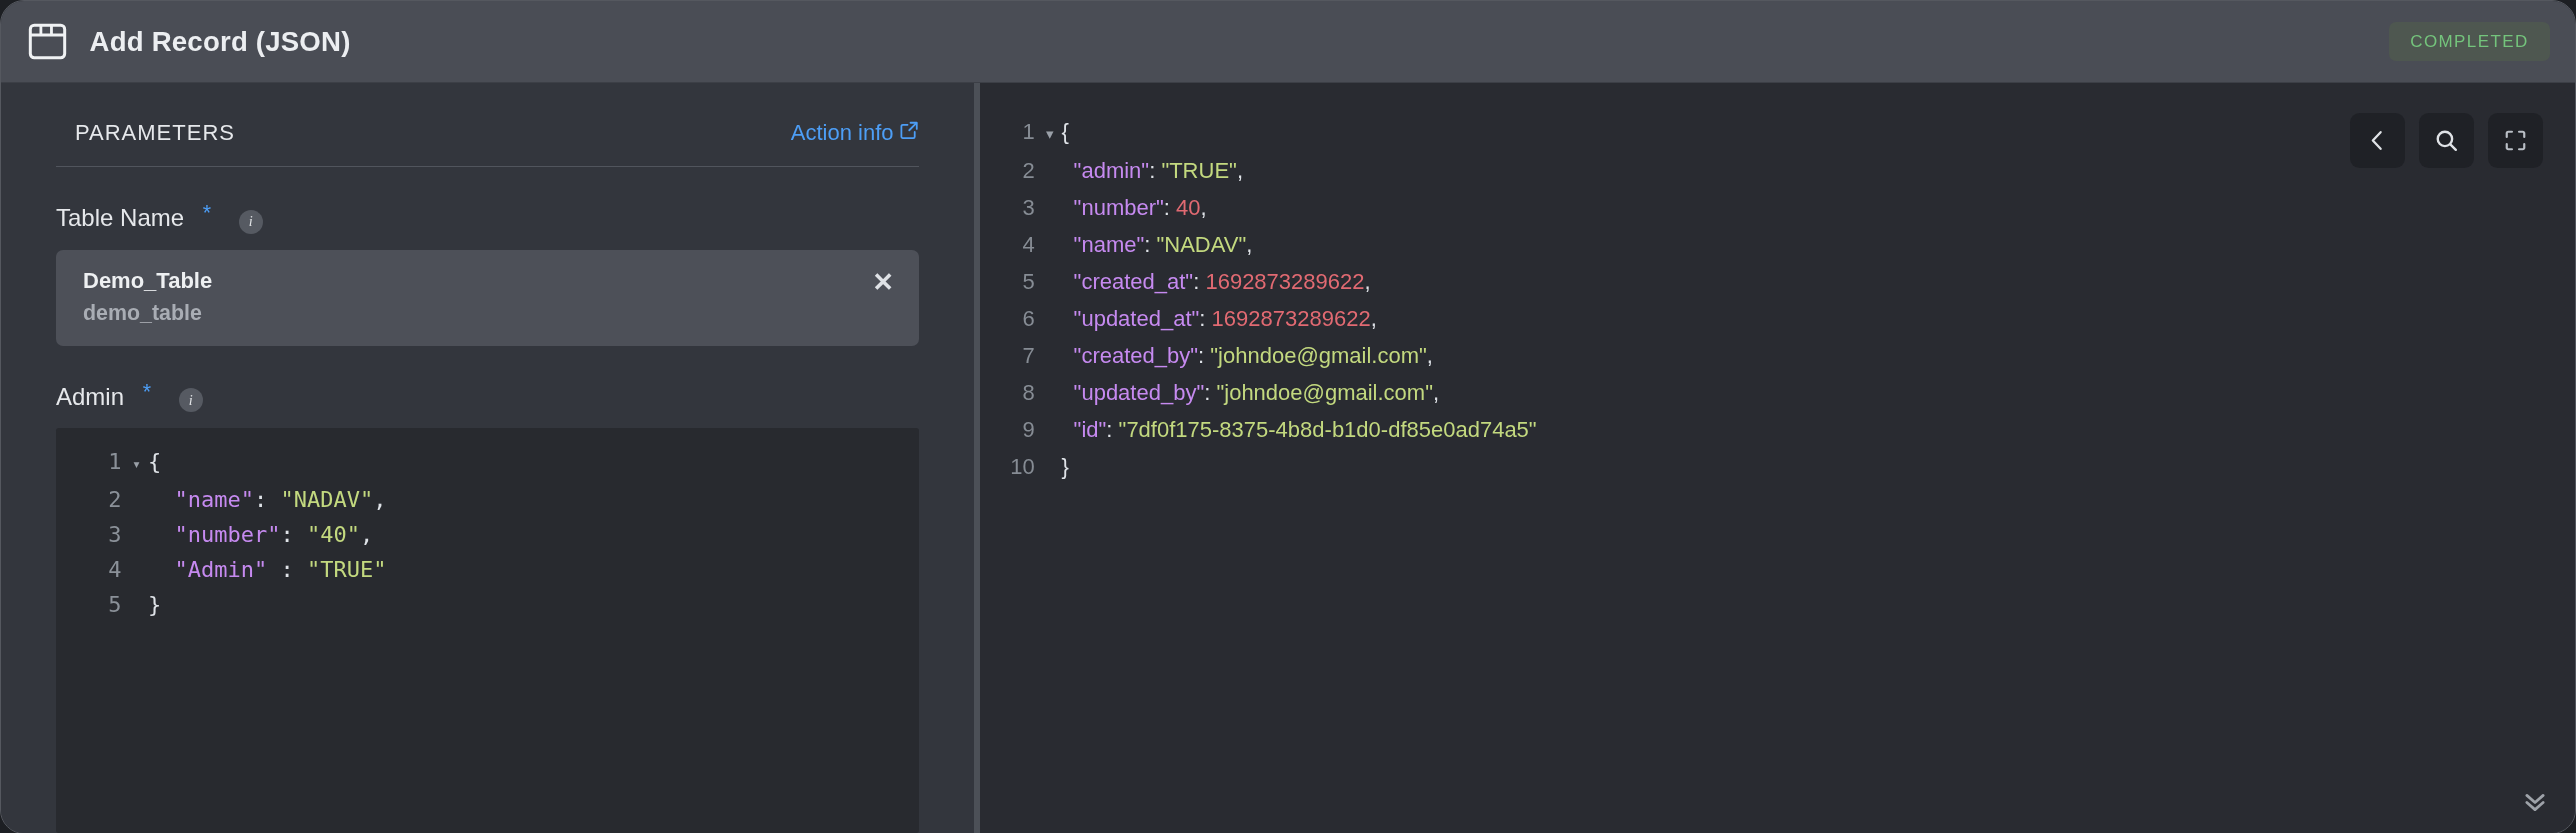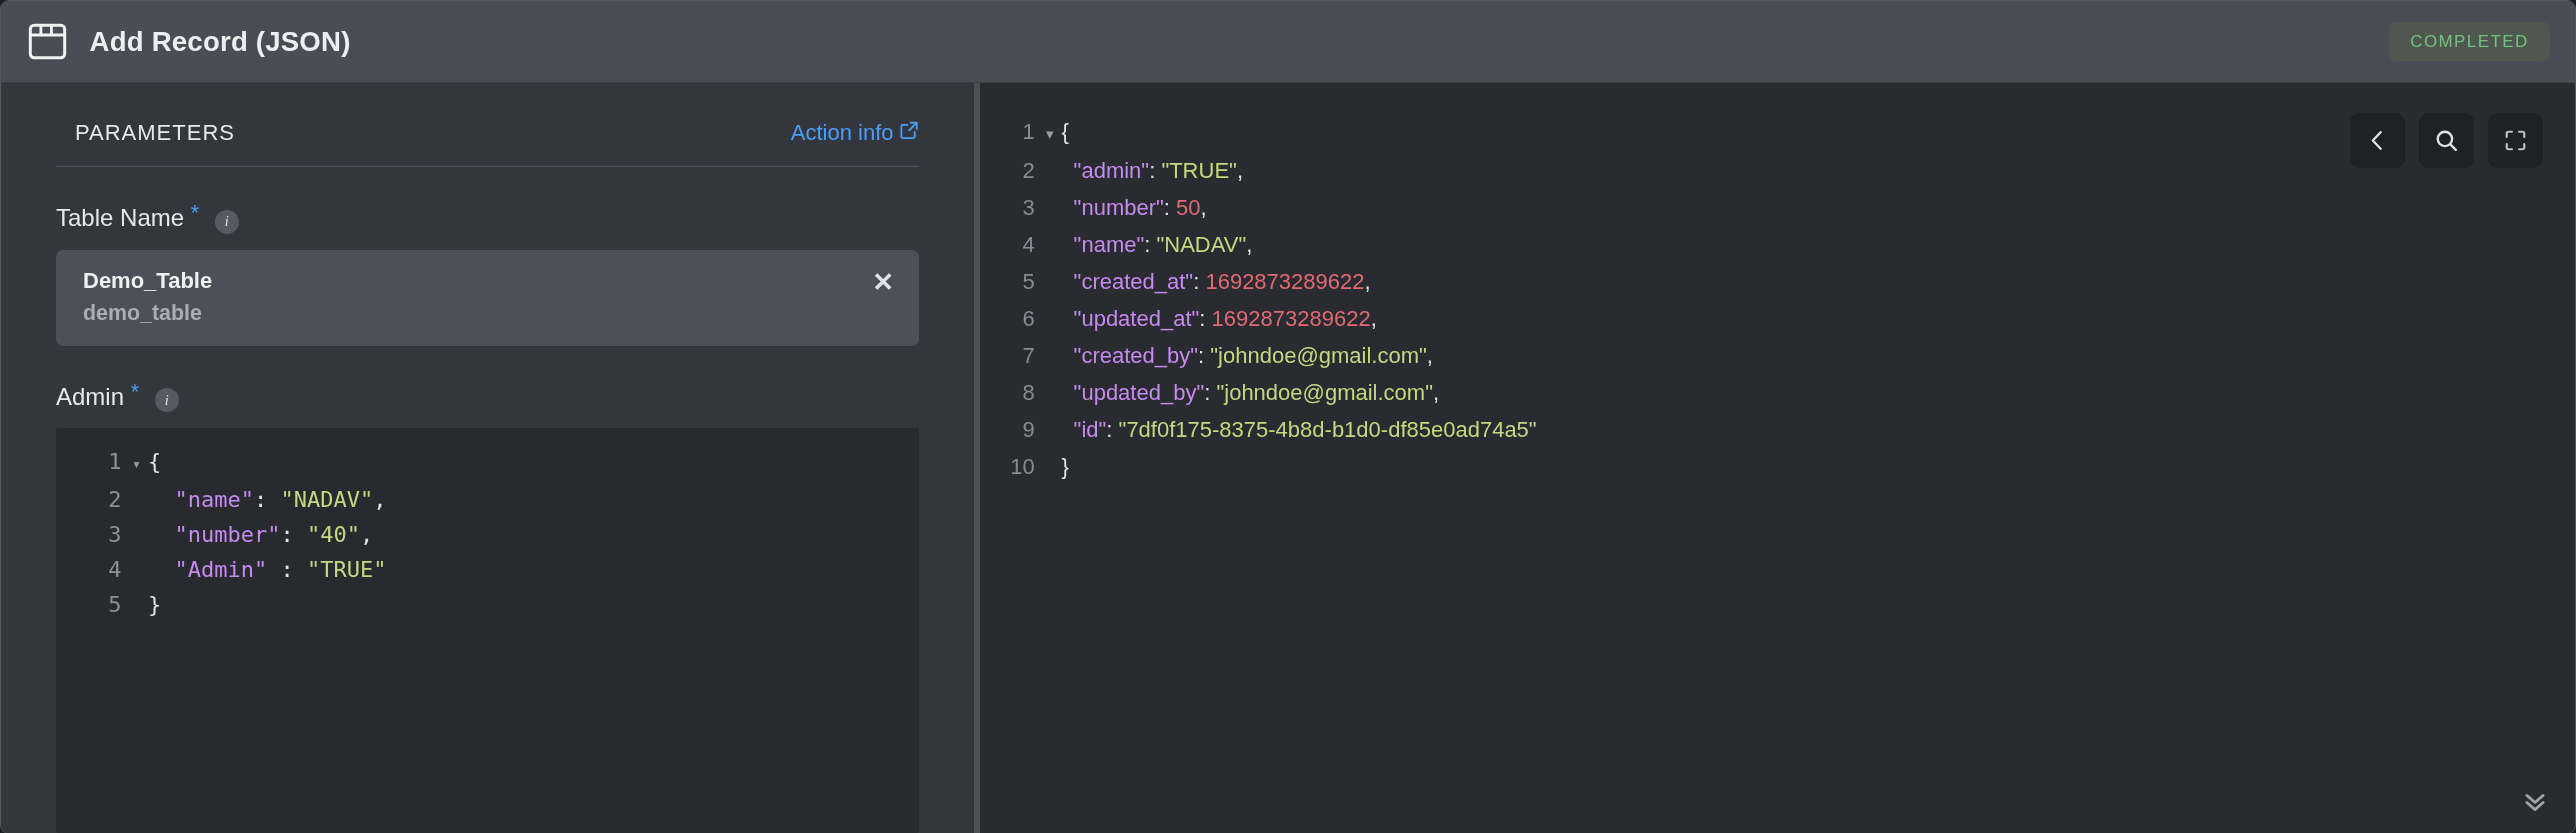--- a/index.html
+++ b/index.html
@@ -11,21 +11,21 @@
     background: #1d1f23;
     font-family: "Liberation Sans", sans-serif;
   }
 
   .app-window {
     position: relative;
     width: 2576px;
     height: 834px;
     background: #33363d;
     border: 1.8px solid #55585f;
-    border-radius: 9px;
+    border-radius: 24px;
     overflow: hidden;
     display: flex;
     flex-direction: column;
   }
 
   
   .titlebar {
     height: 82px;
     flex: 0 0 82px;
     background: #4a4d55;
@@ -99,21 +99,21 @@
   .divider-h {
     height: 0.9px;
     background: #51555d;
     margin: 0 0 0 0;
   }
 
   .field-block { margin-top: 39px; }
   .field-label-row {
     display: flex;
     align-items: flex-start;
-    gap: 4px;
+    gap: 16px;
     margin-bottom: 19.6px;
   }
   .field-label {
     font-size: 24px;
     color: #e6e8eb;
     line-height: 1;
   }
   .req-star {
     color: #4d9ef6;
     font-size: 21.4px;
@@ -351,21 +351,21 @@
             <path d="M15.4 3.6h3.5a1.5 1.5 0 0 1 1.5 1.5v3.5" stroke="#b9bec5" stroke-width="2.1" stroke-linecap="round"></path>
             <path d="M20.4 15.4v3.5a1.5 1.5 0 0 1-1.5 1.5h-3.5" stroke="#b9bec5" stroke-width="2.1" stroke-linecap="round"></path>
             <path d="M8.6 20.4H5.1a1.5 1.5 0 0 1-1.5-1.5v-3.5" stroke="#b9bec5" stroke-width="2.1" stroke-linecap="round"></path>
           </svg>
         </span>
       </div>
 
       <div class="right-code" id="output-editor">
           <div class="code-line"><span class="ln">1</span><span class="fold">▾</span><span class="code-text"><span class="tok-punc">{</span></span></div>
           <div class="code-line"><span class="ln">2</span><span class="fold"></span><span class="code-text"><span class="tok-key">  "admin"</span><span class="tok-punc">: </span><span class="tok-str">"TRUE"</span><span class="tok-punc">,</span></span></div>
-          <div class="code-line"><span class="ln">3</span><span class="fold"></span><span class="code-text"><span class="tok-key">  "number"</span><span class="tok-punc">: </span><span class="tok-num">50</span><span class="tok-punc">,</span></span></div>
+          <div class="code-line"><span class="ln">3</span><span class="fold"></span><span class="code-text"><span class="tok-key">  "number"</span><span class="tok-punc">: </span><span class="tok-num">40</span><span class="tok-punc">,</span></span></div>
           <div class="code-line"><span class="ln">4</span><span class="fold"></span><span class="code-text"><span class="tok-key">  "name"</span><span class="tok-punc">: </span><span class="tok-str">"NADAV"</span><span class="tok-punc">,</span></span></div>
           <div class="code-line"><span class="ln">5</span><span class="fold"></span><span class="code-text"><span class="tok-key">  "created_at"</span><span class="tok-punc">: </span><span class="tok-num">1692873289622</span><span class="tok-punc">,</span></span></div>
           <div class="code-line"><span class="ln">6</span><span class="fold"></span><span class="code-text"><span class="tok-key">  "updated_at"</span><span class="tok-punc">: </span><span class="tok-num">1692873289622</span><span class="tok-punc">,</span></span></div>
           <div class="code-line"><span class="ln">7</span><span class="fold"></span><span class="code-text"><span class="tok-key">  "created_by"</span><span class="tok-punc">: </span><span class="tok-str">"johndoe@gmail.com"</span><span class="tok-punc">,</span></span></div>
           <div class="code-line"><span class="ln">8</span><span class="fold"></span><span class="code-text"><span class="tok-key">  "updated_by"</span><span class="tok-punc">: </span><span class="tok-str">"johndoe@gmail.com"</span><span class="tok-punc">,</span></span></div>
           <div class="code-line"><span class="ln">9</span><span class="fold"></span><span class="code-text"><span class="tok-key">  "id"</span><span class="tok-punc">: </span><span class="tok-str">"7df0f175-8375-4b8d-b1d0-df85e0ad74a5"</span></span></div>
           <div class="code-line"><span class="ln">10</span><span class="fold"></span><span class="code-text"><span class="tok-punc">}</span></span></div>
         </div>
 
       <span class="collapse-chevrons">

